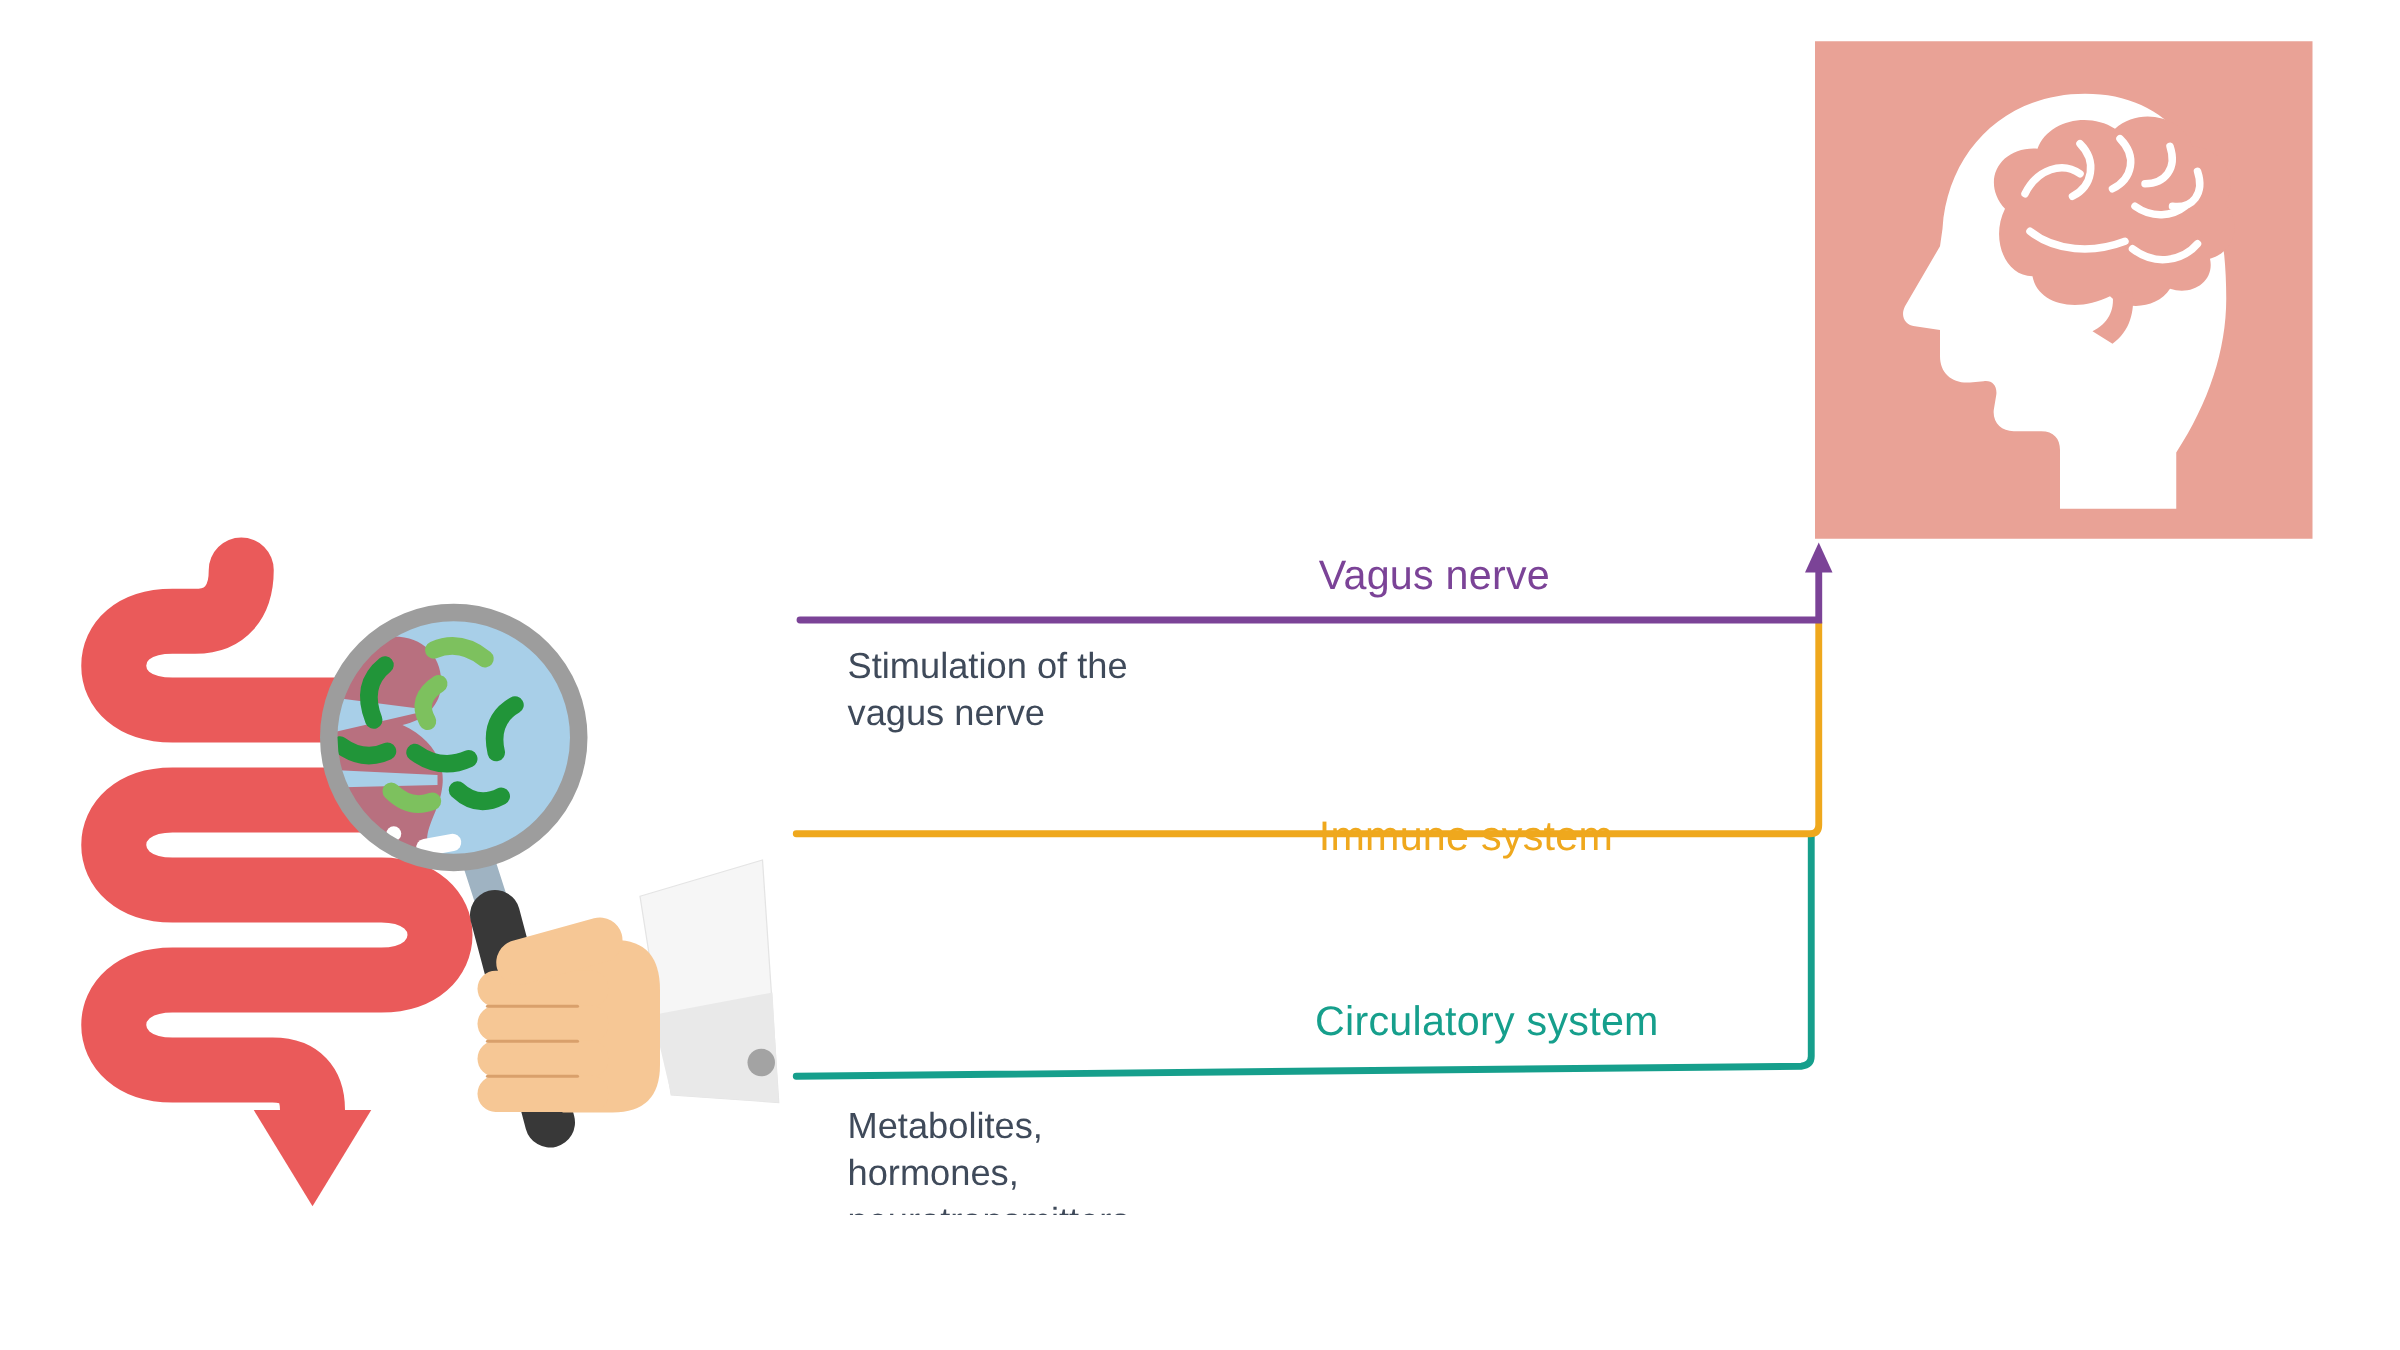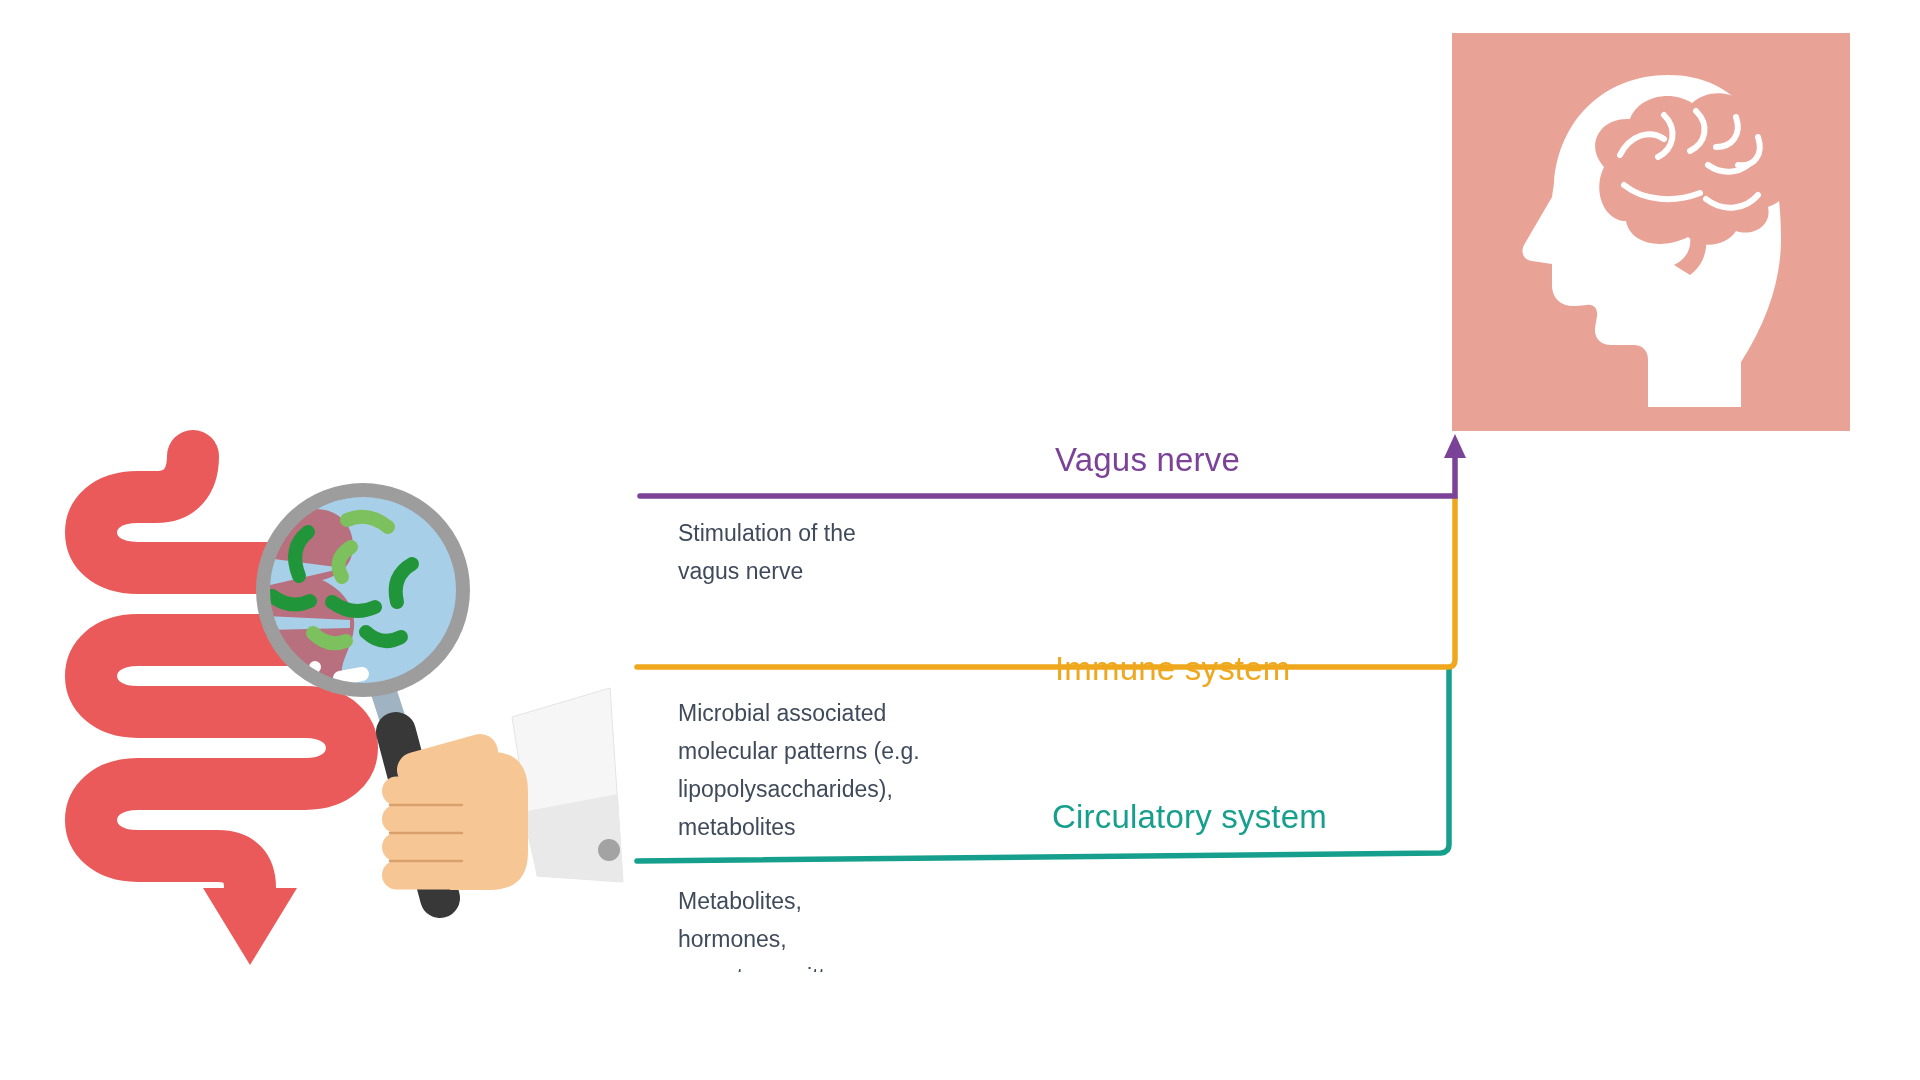--- a/index.html
+++ b/index.html
@@ -5,21 +5,21 @@
   html,body{margin:0;padding:0;background:#fff;}
   .canvas{
     position:relative;width:1920px;height:972px;background:#fff;overflow:hidden;
     font-family:"Liberation Sans", sans-serif;
   }
   .abs{position:absolute;}
   .pathway-label{
     position:absolute;font-size:33px;font-weight:400;letter-spacing:0.2px;white-space:nowrap;
   }
   .pathway-desc{
-    position:absolute;font-size:23px;font-weight:400;line-height:38px;color:#3f4a5a;
+    position:absolute;font-size:29px;font-weight:400;line-height:38px;color:#3f4a5a;
     white-space:pre-line;
   }
   svg{display:block;}
 </style>
 </head>
 <body>
 
 <div class="canvas">
 
   <div class="abs" style="left: 1452px; top: 33px; width: 398px; height: 398px; background-color: rgb(233, 162, 150);">
@@ -130,22 +130,18 @@
     <path d="M 640 496 L 1455 496 L 1455 457" fill="none" stroke-width="5.5" stroke-linecap="round" stroke="#7b4397"></path>
     <polygon points="1444,458 1466,458 1455,434" fill="#7b4397"></polygon>
   </svg>
 
   <div class="pathway-label" style="left: 1055px; top: 441px; color: rgb(123, 67, 151);">Vagus nerve</div>
   <div class="pathway-label" style="left: 1055px; top: 604px; color: rgb(239, 168, 29); margin-top: 46px;">Immune system</div>
   <div class="pathway-label" style="left: 1052px; top: 798px; color: rgb(22, 159, 140);">Circulatory system</div>
 
   <div class="pathway-desc" style="left: 678px; top: 514px; color: rgb(63, 74, 90);">Stimulation of the
 vagus nerve</div>
-  <div class="pathway-desc" style="left: 678px; top: 694px; color: rgb(63, 74, 90);">Microbial associated
-molecular patterns (e.g.
-lipopolysaccharides),
-metabolites</div>
   <div class="pathway-desc" style="left: 678px; top: 882px; color: rgb(63, 74, 90);">Metabolites,
 hormones,
 neurotransmitters,
 immune system signals</div>
 
 </div>
 
 </body></html>

